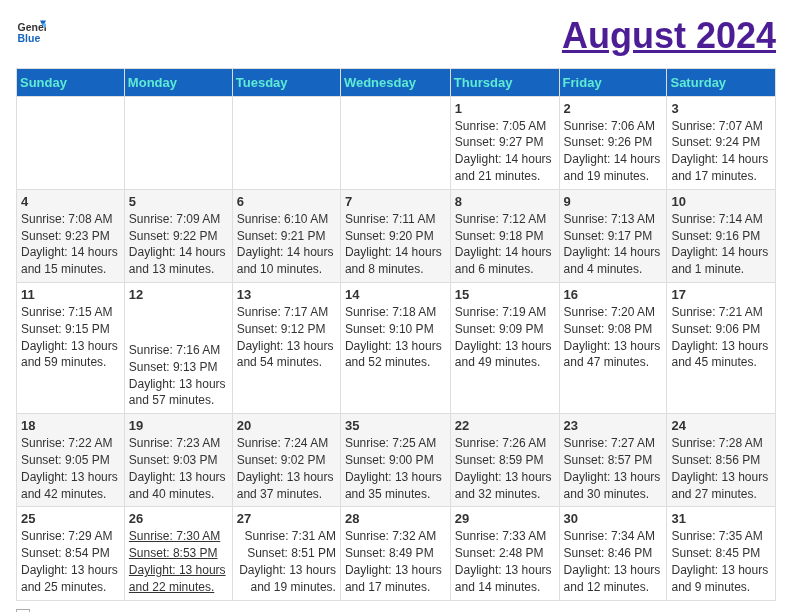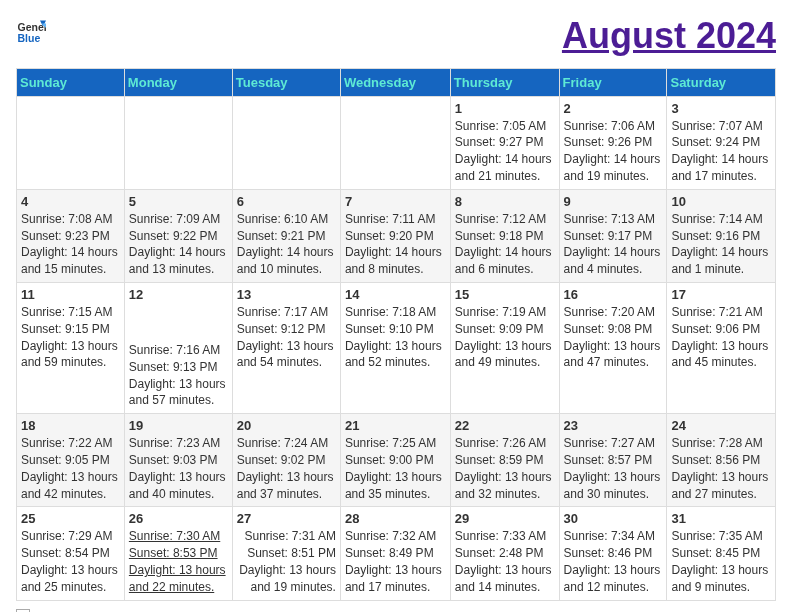--- a/index.html
+++ b/index.html
@@ -269,21 +269,21 @@
 and 40 minutes.</div>
         </td>
         <td>
           <div class="day-number">20</div>
           <div class="day-info" style="white-space: pre-line;">Sunrise: 7:24 AM
 Sunset: 9:02 PM
 Daylight: 13 hours
 and 37 minutes.</div>
         </td>
         <td>
-          <div class="day-number">21</div>
+          <div class="day-number">35</div>
           <div class="day-info" style="white-space: pre-line;">Sunrise: 7:25 AM
 Sunset: 9:00 PM
 Daylight: 13 hours
 and 35 minutes.</div>
         </td>
         <td>
           <div class="day-number">22</div>
           <div class="day-info" style="white-space: pre-line;">Sunrise: 7:26 AM
 Sunset: 8:59 PM
 Daylight: 13 hours

